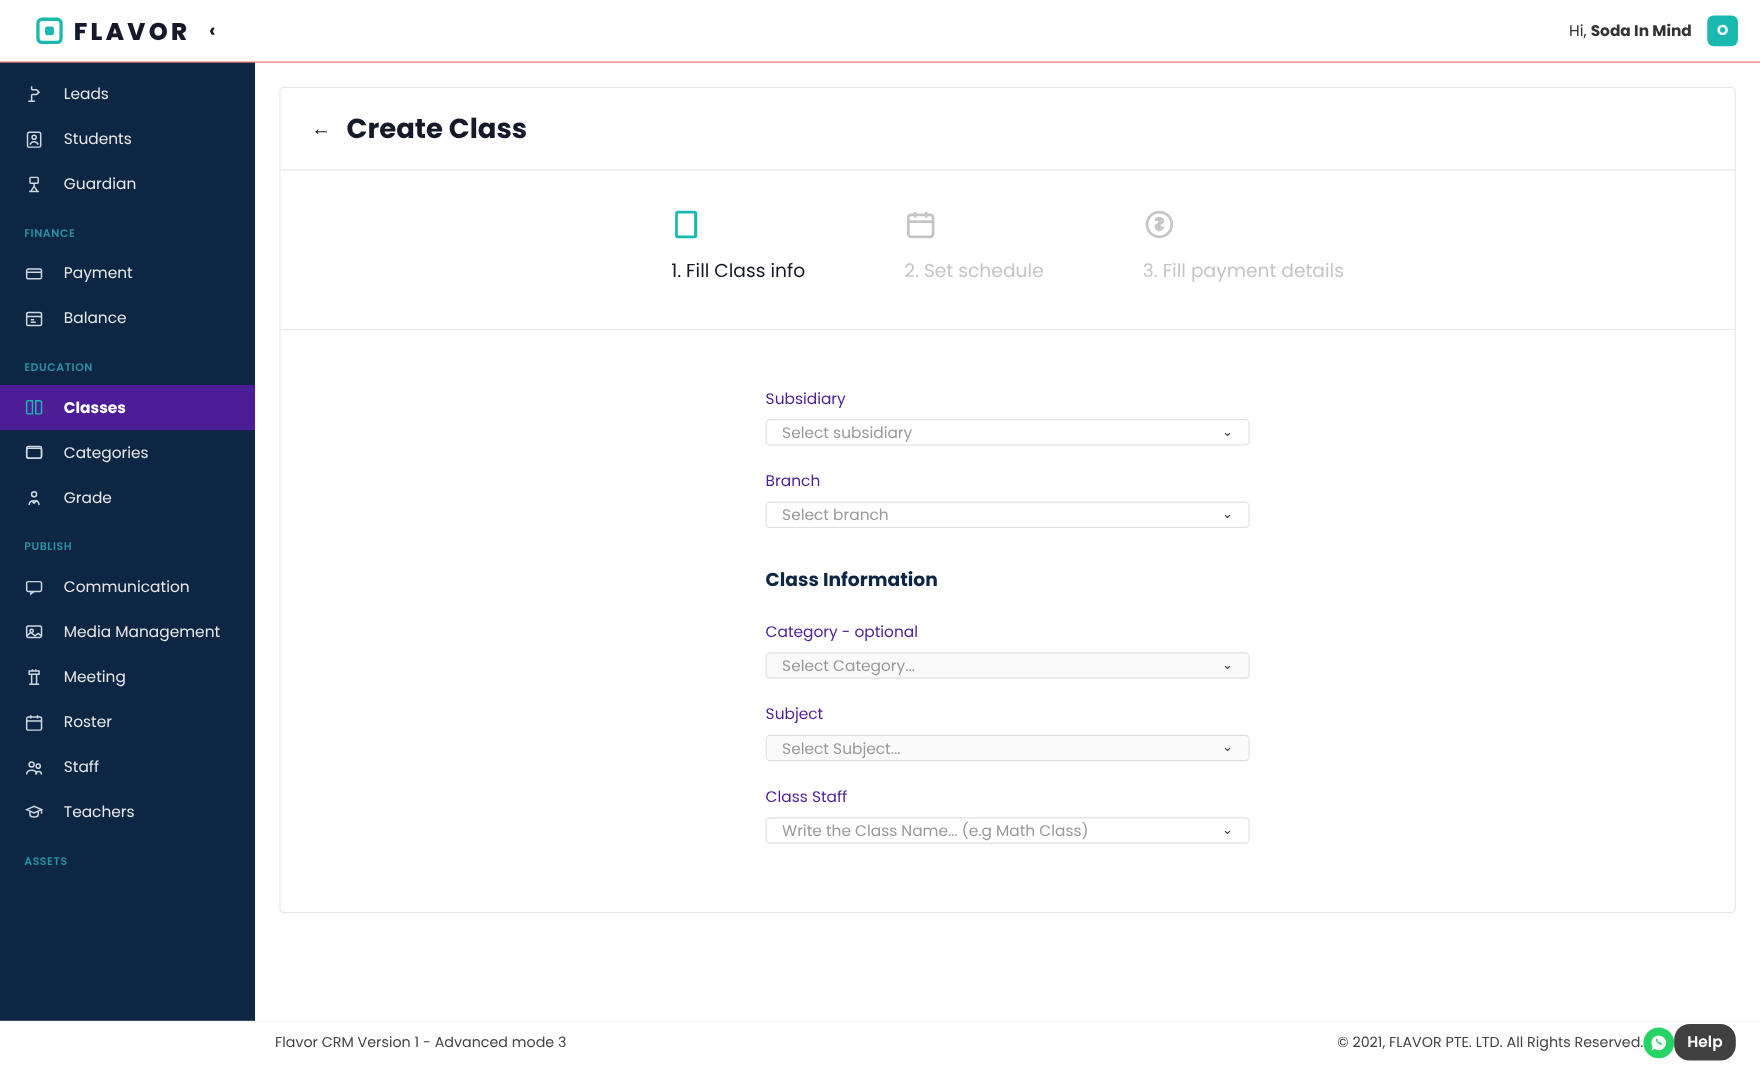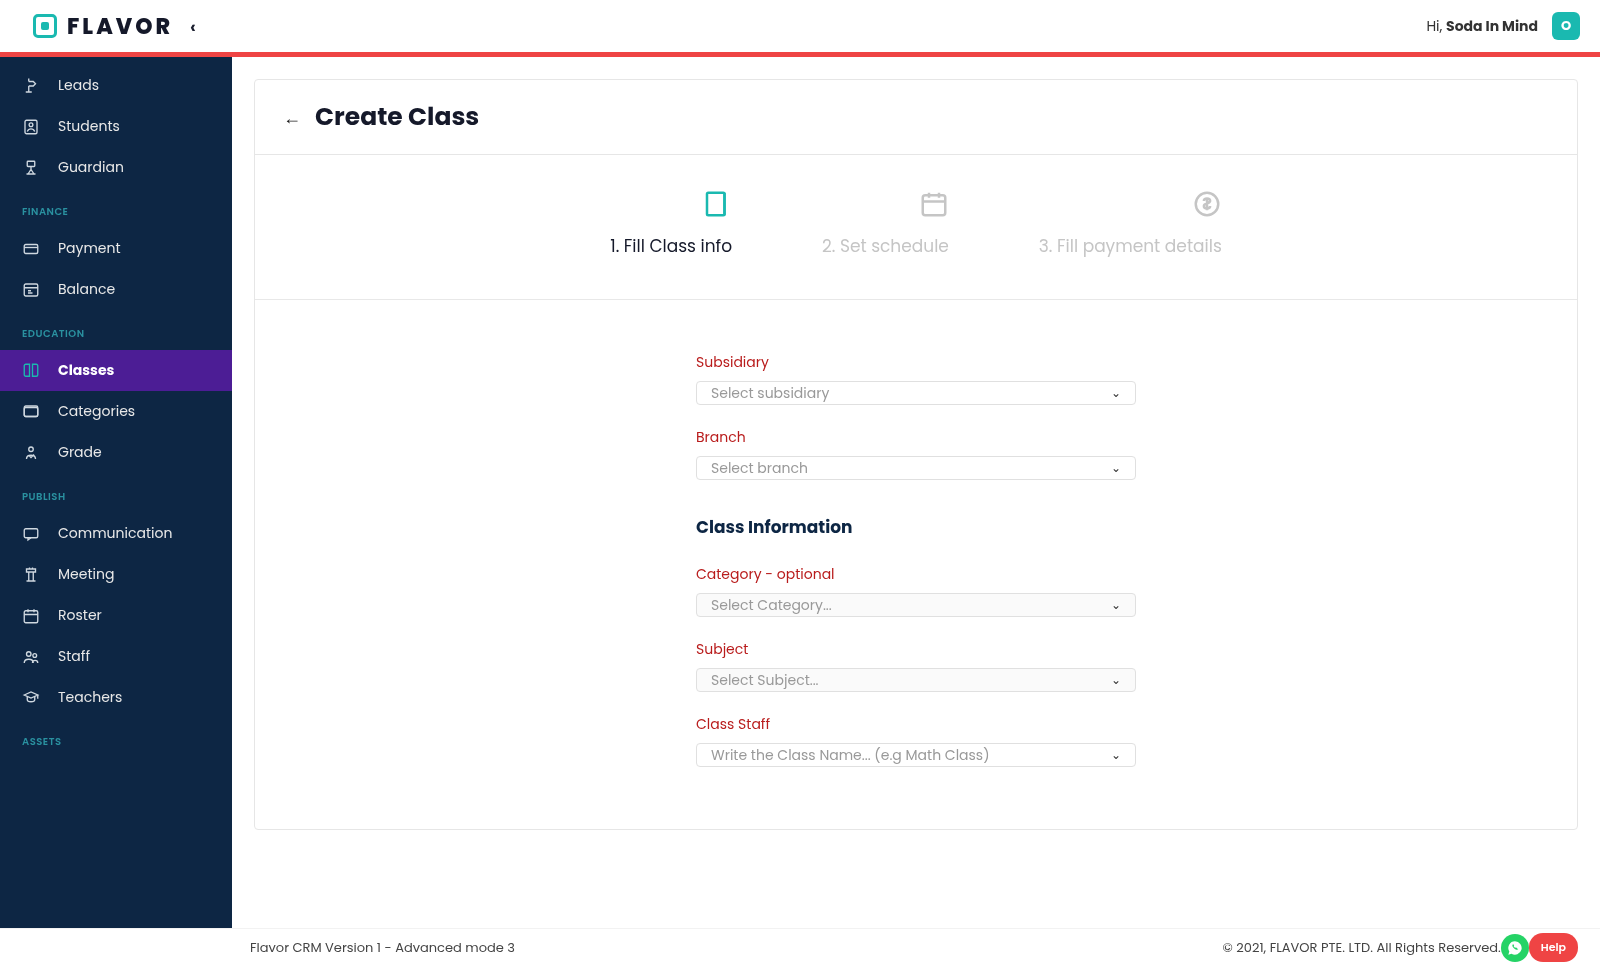--- a/index.html
+++ b/index.html
@@ -1,17 +1,17 @@
 <!DOCTYPE html>
 <html><head>
 <meta charset="utf-8">
 <style>
 *{margin:0;padding:0;box-sizing:border-box;font-family:'Poppins',-apple-system,BlinkMacSystemFont,sans-serif}
 body{background:#fff;color:#1a1a1a;overflow:hidden}
-.header{height:57px;display:flex;align-items:center;justify-content:space-between;padding:0 20px 0 33px;background:#fff;border-bottom:5px solid #ef4444}
+.header{height:57px;display:flex;align-items:center;justify-content:space-between;padding:0 20px 0 33px;background:#fff;border-bottom:1px solid #ef4444}
 .header-left{display:flex;align-items:center;gap:18px}
 .logo{display:flex;align-items:center;gap:10px}
 .logo-mark{width:24px;height:24px;border:3px solid #1ab9b0;border-radius:5px;position:relative}
 .logo-mark::after{content:'';position:absolute;width:8px;height:8px;background:#1ab9b0;border-radius:2px;top:5px;left:5px}
 .logo-text{font-size:22px;font-weight:800;letter-spacing:3px;color:#15192a}
 .collapse-btn{font-size:18px;color:#15192a;cursor:pointer;letter-spacing:-6px}
 .header-right{display:flex;align-items:center;gap:14px}
 .greeting{font-size:14px;color:#333}
 .greeting b{font-weight:700}
 .avatar{width:28px;height:28px;background:#1ab9b0;border-radius:6px;display:flex;align-items:center;justify-content:center;color:#fff;font-weight:700;font-size:13px}
@@ -23,39 +23,39 @@
 .side-item.active{background:#4c1d95;font-weight:700;color:#fff}
 .side-icon{width:18px;height:18px;display:flex;align-items:center;justify-content:center;flex-shrink:0}
 .side-icon svg{width:18px;height:18px;stroke:#cfd8e0;stroke-width:1.8;fill:none}
 .side-item.active .side-icon svg{stroke:#1ab9b0}
 .main{flex:1;background:#fff;overflow-y:auto;padding:22px}
 .card{border:1px solid #e6e6e6;border-radius:4px;background:#fff}
 .card-header{display:flex;align-items:center;gap:14px;padding:18px 28px;border-bottom:1px solid #e6e6e6}
 .back-btn{cursor:pointer;font-size:18px}
 .card-title{font-size:25px;font-weight:700;color:#15192a}
 .stepper{display:flex;justify-content:center;gap:90px;padding:34px 0 40px;border-bottom:1px solid #e8e8e8}
-.step{display:flex;flex-direction:column;align-items:flex-end;gap:14px}
+.step{display:flex;flex-direction:column;align-items:flex-start;gap:14px}
 .step-icon{width:30px;height:30px}
 .step-icon svg{width:30px;height:30px;stroke:#c5c5c5;stroke-width:2;fill:none}
 .step.active .step-icon svg{stroke:#1ab9b0}
 .step-label{font-size:17px;color:#c5c5c5}
 .step.active .step-label{color:#15192a}
 .form-area{max-width:440px;margin:0 auto;padding:52px 0 40px}
 .field{margin-bottom:22px}
-.field-label{font-size:14px;color:#b91c1c;margin-bottom:8px;display:block}
+.field-label{font-size:14px;color:#4c1d95;margin-bottom:8px;display:block}
 .select{border:1px solid #e0e0e0;border-radius:4px;height:24px;display:flex;align-items:center;justify-content:space-between;padding:0 14px;cursor:pointer;background:#fff}
 .select.filled{background:#fafafa}
 .select-placeholder{color:#999;font-size:14px}
 .chevron{font-size:12px;color:#333}
 .section-head{font-size:17px;font-weight:700;color:#0d2644;margin:34px 0 24px}
 .footer{height:42px;display:flex;align-items:center;justify-content:space-between;padding:0 22px 4px 250px;background:#fff;border-top:1px solid #f2f2f2;font-size:13px;color:#444}
 .footer-right{display:flex;align-items:center;gap:0}
 .wa-btn{width:28px;height:28px;border-radius:50%;background:#25d366;display:flex;align-items:center;justify-content:center}
 .wa-btn svg{width:16px;height:16px;fill:#fff}
-.help-btn{background:#ef4444;color:#fff;border:none;border-radius:14px;padding:6px 12px;font-size:11px;font-weight:600;cursor:pointer}
+.help-btn{background:#404040;color:#fff;border:none;border-radius:14px;padding:6px 12px;font-size:14px;font-weight:600;cursor:pointer}
 </style>
 </head>
 <body>
 
 <div class="header">
   <div class="header-left">
     <div class="logo">
       <div class="logo-mark"></div>
       <span class="logo-text">FLAVOR</span>
     </div>
@@ -148,20 +148,30 @@
           <svg viewBox="0 0 24 24">
             <rect x="3" y="5" width="18" height="12" rx="2"></rect>
             <path d="M8 17v3l4-3"></path>
           </svg>
         </span>
         <span>Communication</span>
       </div>
       <div class="side-item">
         <span class="side-icon">
           <svg viewBox="0 0 24 24">
+            <rect x="3" y="4" width="18" height="14" rx="2"></rect>
+            <circle cx="9" cy="10" r="2"></circle>
+            <path d="M3 16l5-4 5 4 4-3 4 3"></path>
+          </svg>
+        </span>
+        <span>Media Management</span>
+      </div>
+      <div class="side-item">
+        <span class="side-icon">
+          <svg viewBox="0 0 24 24">
             <path d="M6 4h12v4H6zM9 8v12M15 8v12M6 20h12M10 4V2M14 4V2"></path>
           </svg>
         </span>
         <span>Meeting</span>
       </div>
       <div class="side-item">
         <span class="side-icon">
           <svg viewBox="0 0 24 24">
             <rect x="3" y="5" width="18" height="16" rx="2"></rect>
             <path d="M3 10h18M8 3v4M16 3v4"></path>

